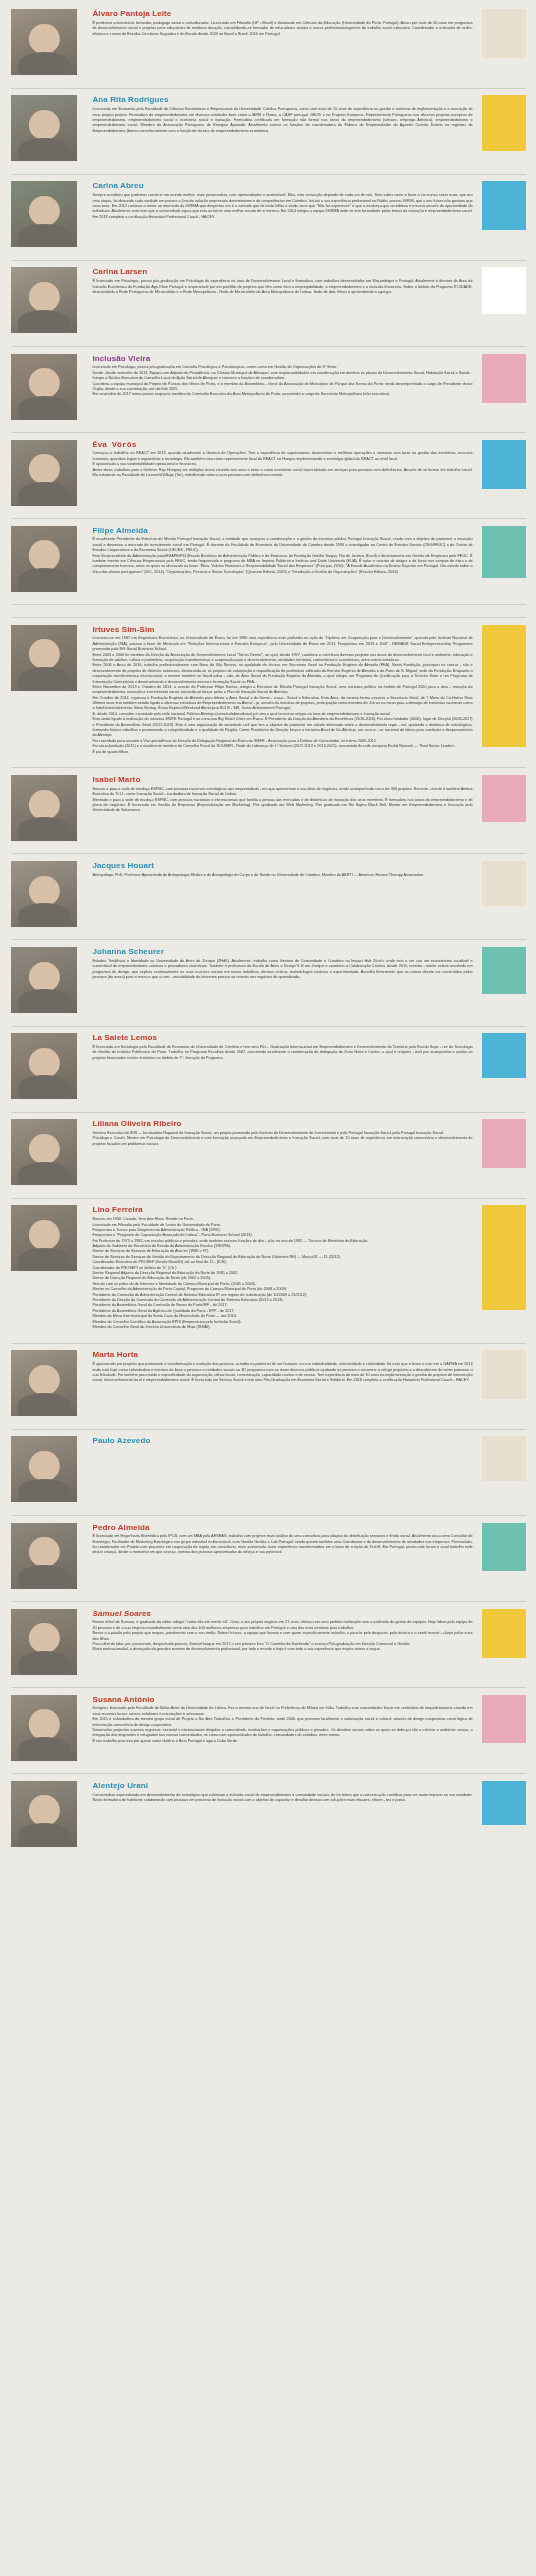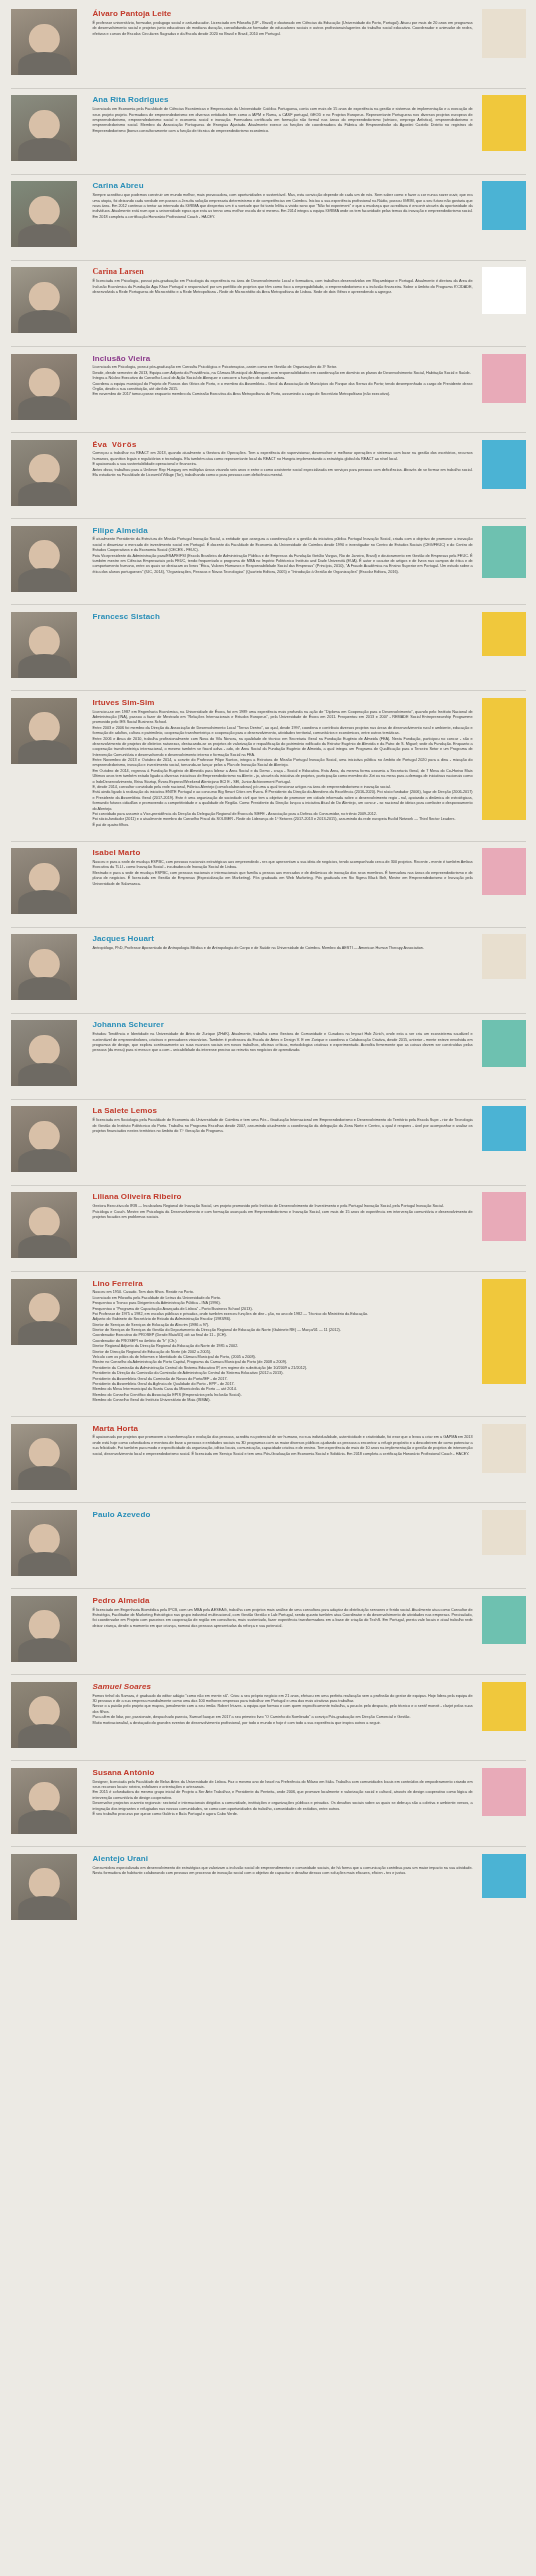--- a/index.html
+++ b/index.html
@@ -153,21 +153,21 @@
         </div>
       </div>
       <div class="divider"></div>
       <div class="person">
         <div class="photo-col">
           <div class="photo">
             <div class="face" style="background: linear-gradient(160deg, rgb(160, 154, 140) 0%, rgb(111, 103, 92) 100%);"></div>
           </div>
         </div>
         <div class="text-col">
-          <div class="name" style="color: rgb(194, 58, 43); font-family: Liberation Serif, serif;">Carina Larsen</div>
+          <div class="name" style="color: rgb(194, 58, 43);">Carina Larsen</div>
           <div class="bio">É licenciada em Psicologia, possui pós-graduação em Psicologia da experiência na área de Desenvolvimento Local e formadora, com trabalhos desenvolvidos em Moçambique e Portugal. Atualmente é diretora da Área de Inclusão Económica da Fundação Aga Khan Portugal e responsável por um portfólio de projetos que têm como foco a empregabilidade, o empreendedorismo e a inclusão financeira. Sobre o âmbito do Programa K'CIDADE, desenvolvida a Rede Portuguesa de Microcrédito e a Rede Metropolitana - Rede de Microcrédito da Área Metropolitana de Lisboa. Sede de dois Gêros e apreendendo a agregar.</div>
         </div>
         <div class="swatch-col">
           <div class="swatch" style="background: rgb(255, 255, 255); height: 47px;"></div>
         </div>
       </div>
       <div class="divider"></div>
       <div class="person">
         <div class="photo-col">
           <div class="photo">
@@ -213,34 +213,20 @@
         <div class="text-col">
           <div class="name" style="color: rgb(42, 143, 184);">Filipe Almeida</div>
           <div class="bio">É atualmente Presidente da Estrutura de Missão Portugal Inovação Social, a entidade que assegura a coordenação e a gestão da iniciativa pública Portugal Inovação Social, criada com o objetivo de promover a inovação social e dinamizar o mercado de investimento social em Portugal. É docente da Faculdade de Economia da Universidade de Coimbra desde 1990 e investigador no Centro de Estudos Sociais (CEG/FEUC) e do Centro de Estudos Cooperativos e da Economia Social (CECES - FEUC).
 Foia Vicepresidente da Administração para/ESAPE/FSI (Escola Brasileira de Administração Pública e de Empresas da Fundação Getúlio Vargas, Rio de Janeiro, Brasil) e doutoramento em Gestão de Empresas pela FEUC. É também mestre em Ciências Empresariais pela FEUC, tendo frequentado o programa de MBA no Império Politécnico Instituto and Dade Università (EUA). É autor e coautor de artigos e de livros nas campos de ética e de comportamento humano, entre os quais se destacam os livros "Ética, Valores Humanos e Responsabilidade Social das Empresas" (Princípia, 2010), "A Fraude Académica na Ensino Superior em Portugal. Um estudo sobre a ética dos alunos portugueses" (IUC, 2014), "Organizações, Pessoas e Novas Tecnologias" (Quarteto Editora, 2005) e "Introdução à Gestão de Organizações" (Escolar Editora, 2016).</div>
         </div>
         <div class="swatch-col">
           <div class="swatch" style="background: rgb(110, 193, 176); height: 52px;"></div>
         </div>
       </div>
       <div class="divider"></div>
-      <div class="person">
-        <div class="photo-col">
-          <div class="photo">
-            <div class="face" style="background: linear-gradient(160deg, rgb(157, 148, 134) 0%, rgb(111, 103, 92) 100%);"></div>
-          </div>
-        </div>
-        <div class="text-col">
-          <div class="name" style="color: rgb(42, 143, 184);">Francesc Sistach</div>
-          <div class="bio"></div>
-        </div>
-        <div class="swatch-col">
-          <div class="swatch" style="background: rgb(240, 200, 60); height: 44px;"></div>
-        </div>
-      </div>
       <div class="divider"></div>
       <div class="person">
         <div class="photo-col">
           <div class="photo">
             <div class="face" style="background: linear-gradient(160deg, rgb(142, 133, 119) 0%, rgb(111, 103, 92) 100%);"></div>
           </div>
         </div>
         <div class="text-col">
           <div class="name" style="color: rgb(194, 58, 43);">Irtuves Sim-Sim</div>
           <div class="bio">Licenciou-se em 1987 em Engenharia Económica, na Universidade de Évora, foi em 1989 uma experiência mais profunda na ação de "Diploma em Cooperação para o Desenvolvimento", quando pelo Instituto Nacional de Administração (INA), passou a fazer de Mestrado em "Relações Internacionais e Estudos Europeus", pela Universidade de Évora em 2011. Frequentou em 2013 e 2007 - REMADE Social Entrepreneurship Programme promovido pelo IES Social Business School.

